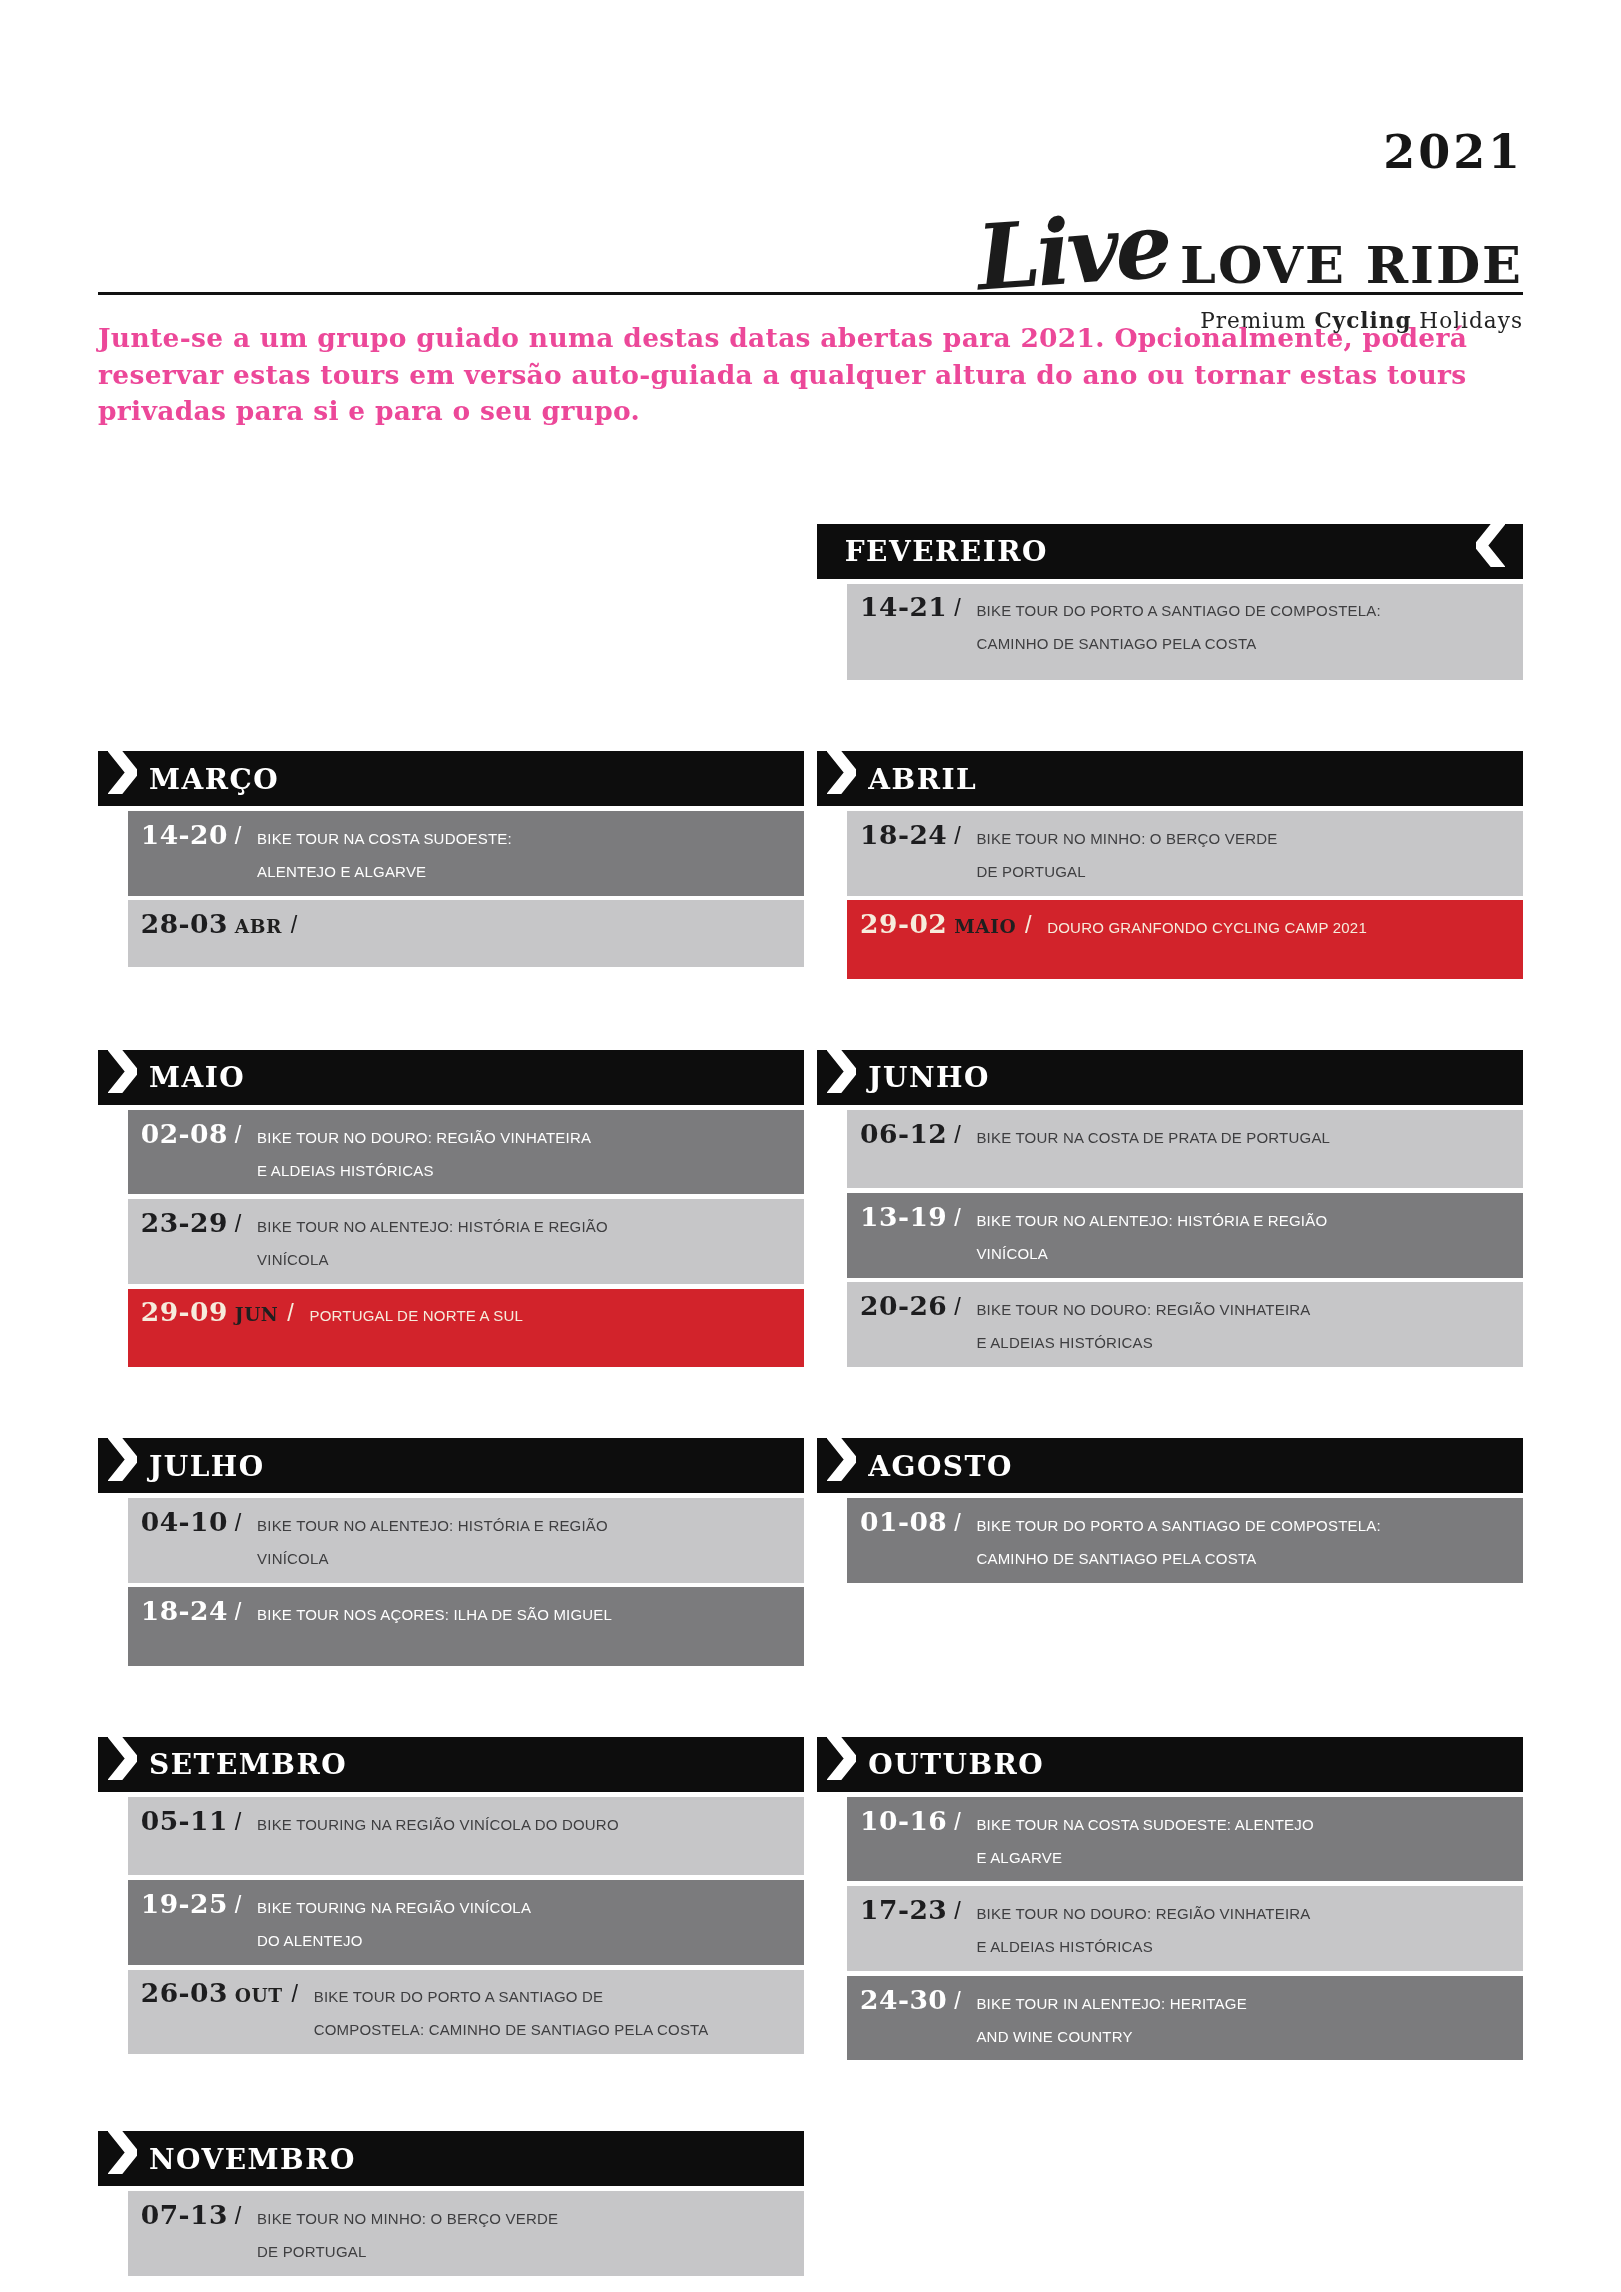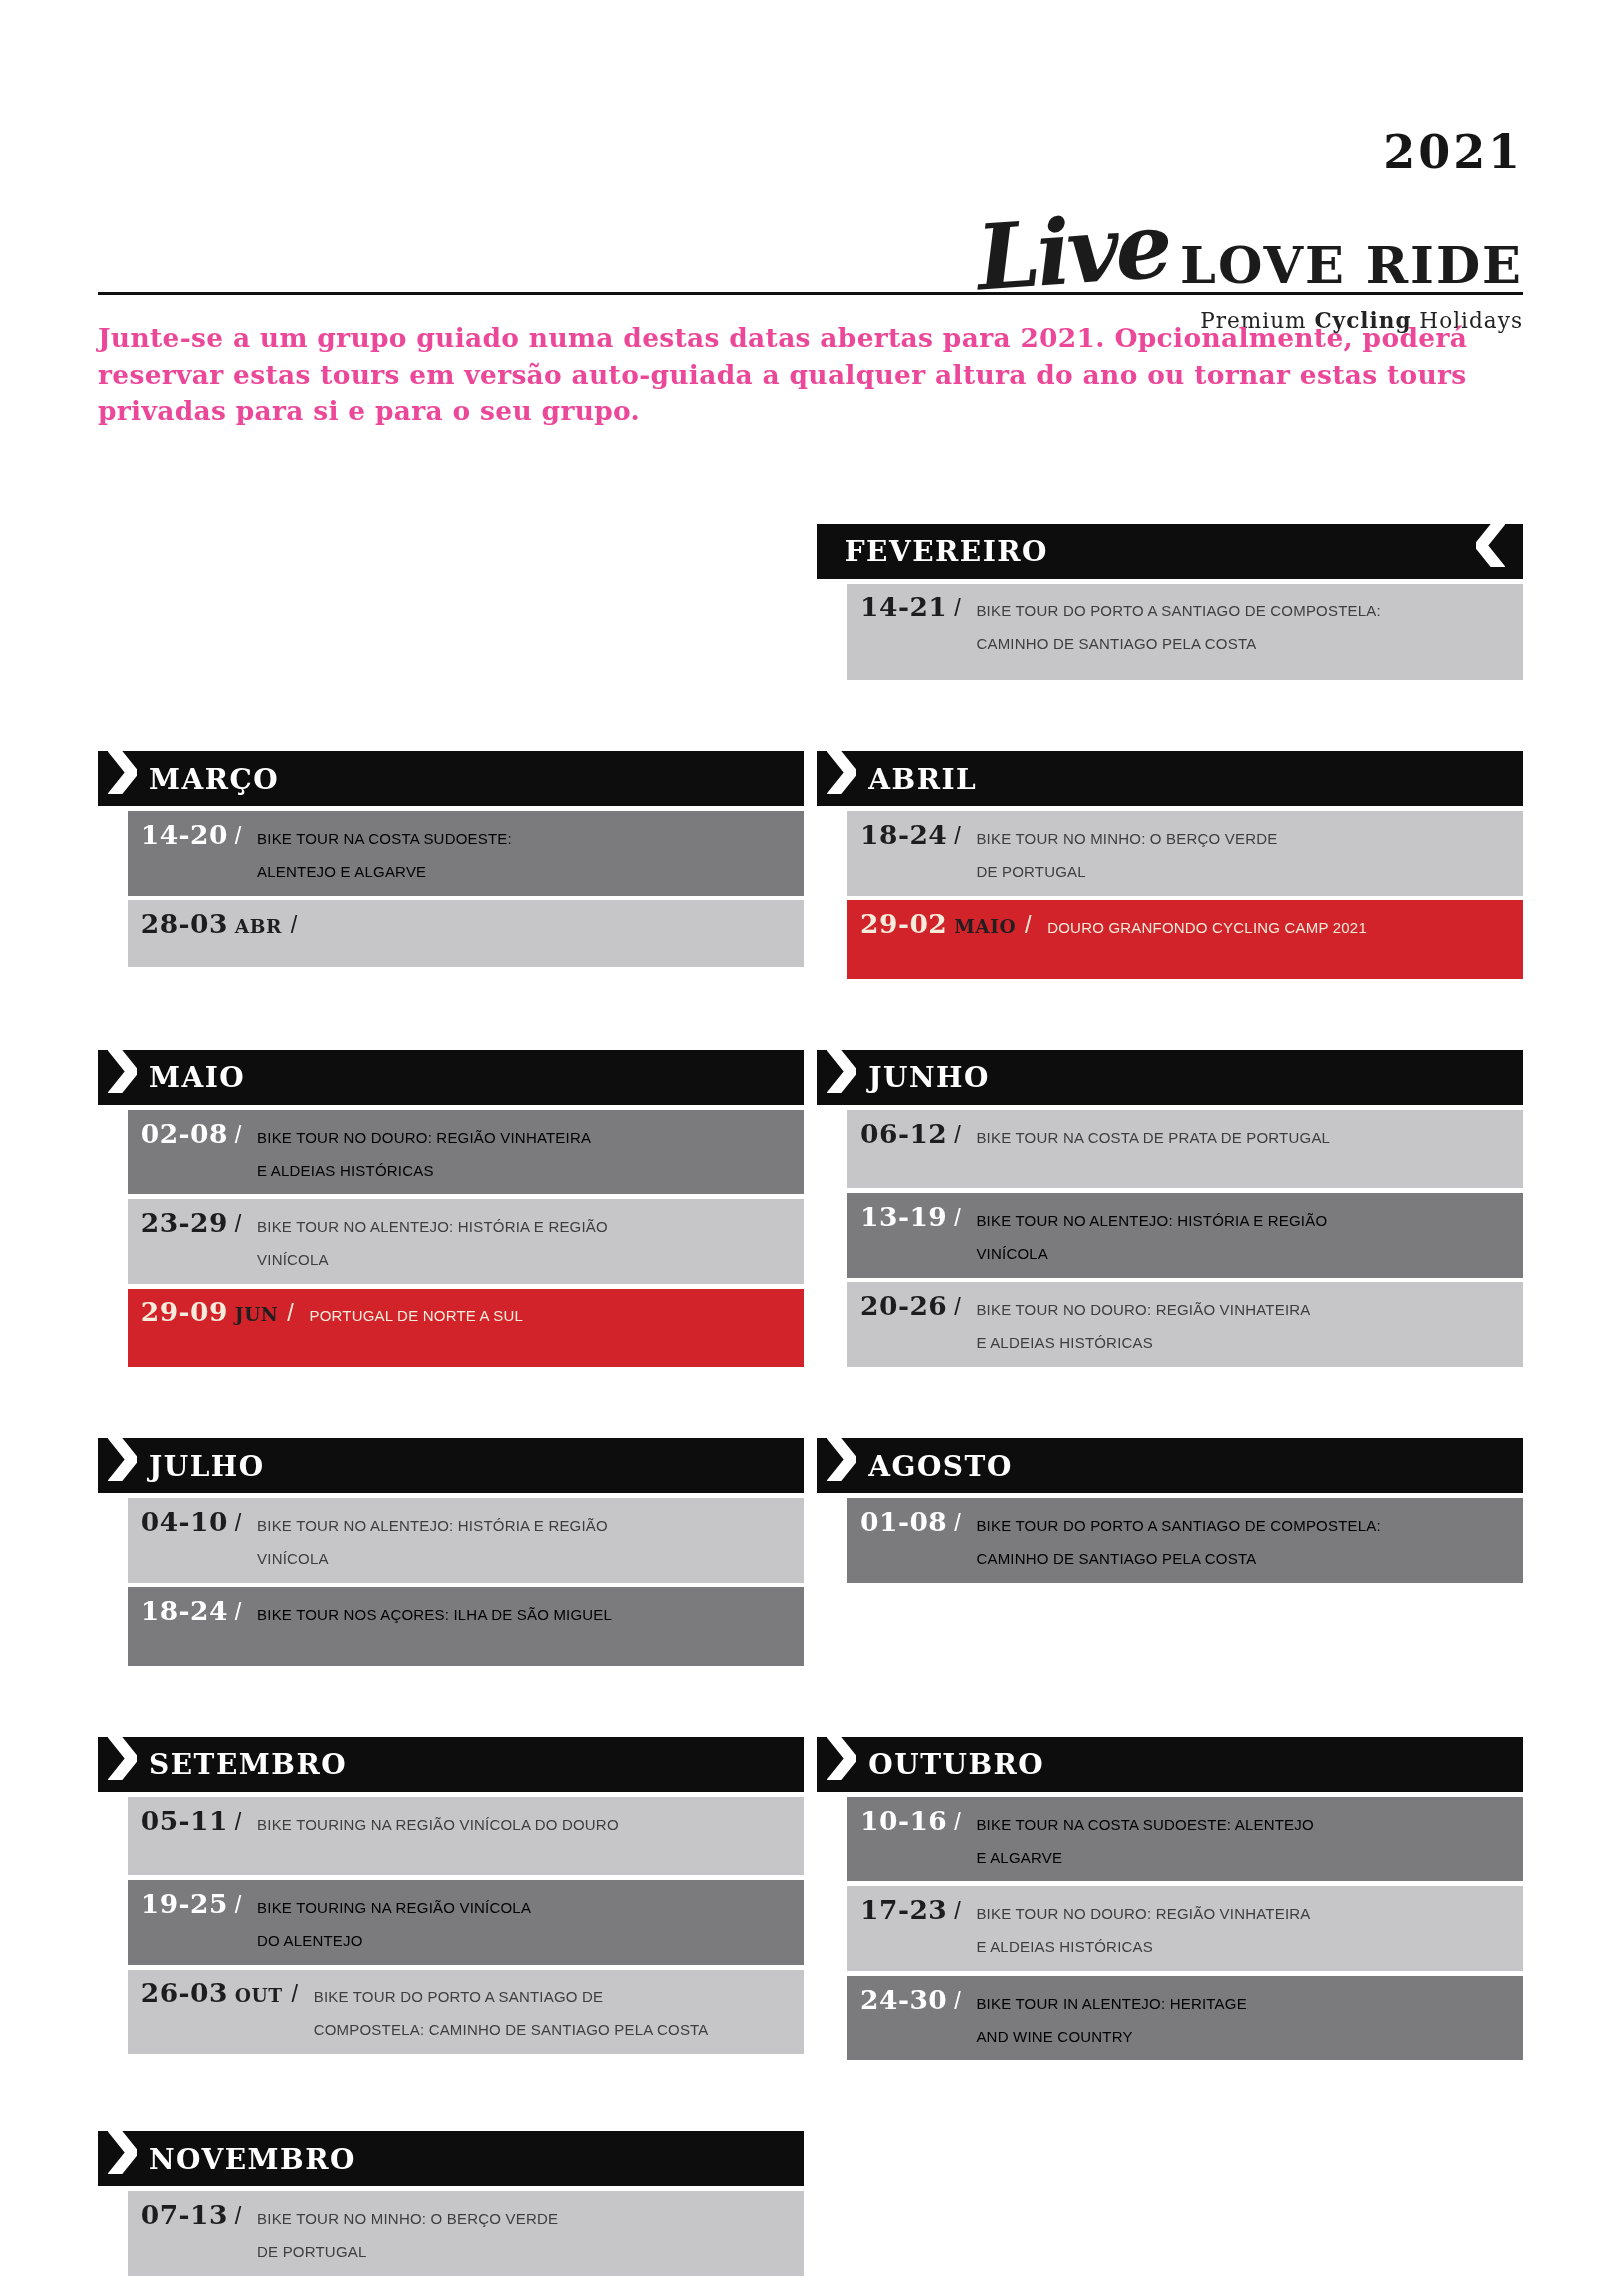--- a/index.html
+++ b/index.html
@@ -72,21 +72,21 @@
   .abbr:not(:empty){margin:0 2px 0 6.9px;}
   .slash{font-family:"Liberation Sans", sans-serif;font-size:23.5px;font-weight:normal;margin-left:6.9px;}
   .title{
     font-family:"Liberation Sans", sans-serif;
     font-size:15px;line-height:33px;letter-spacing:0.2px;
     white-space:pre-line;padding-top:1px;
   }
   .row-light .date,.row-light .slash{color:#1d1d1f;}
   .row-light .title{color:#3e3e40;}
   .row-dark .date,.row-dark .slash{color:#ffffff;}
-  .row-dark .title{color:#000000;}
+  .row-dark .title{color:#ffffff;}
   .row-red .date,.row-red .slash{color:#f6ecdc;}
   .row-red .title{color:#f6ecdc;}
 
   
   .footer-rule{border:none;border-top:3.9px solid #111;margin:116px 0 0 0;}
 </style>
 </head>
 <body>
 
 <div class="page">

